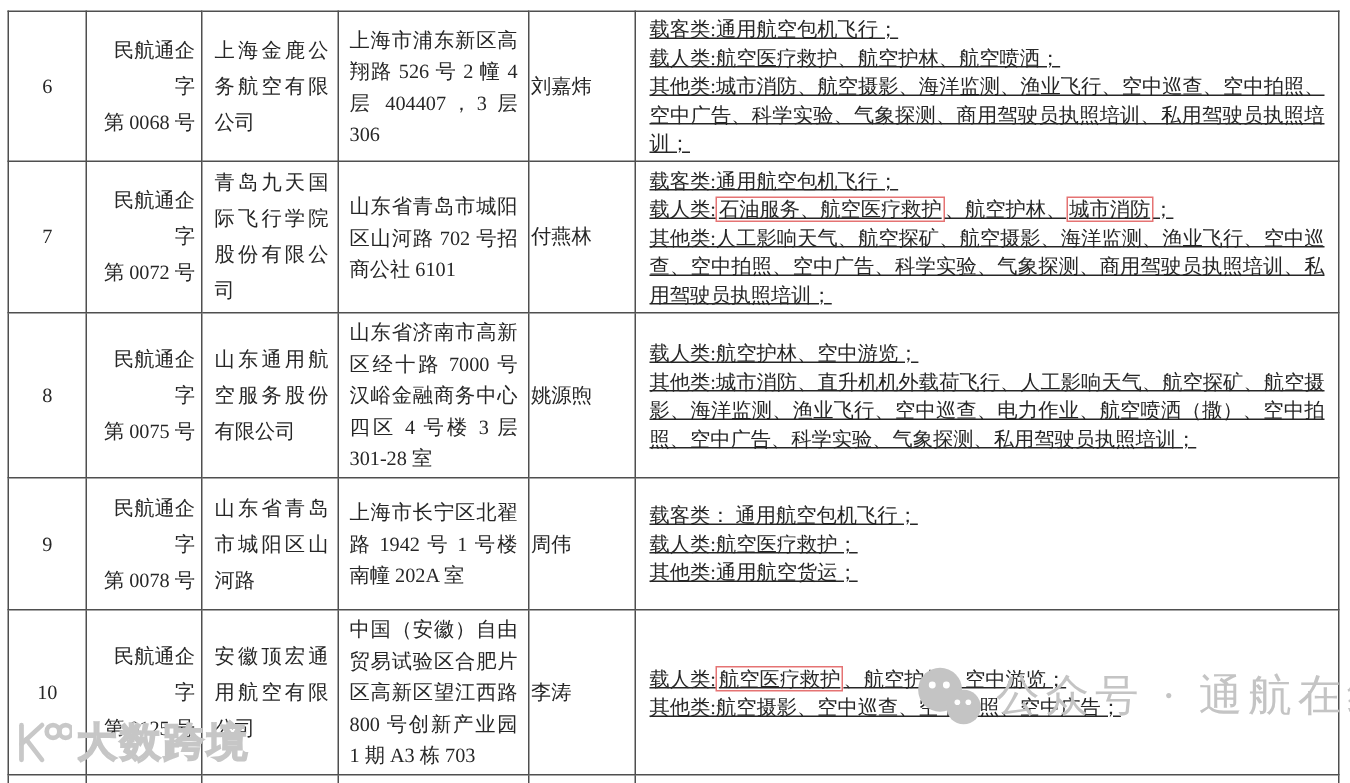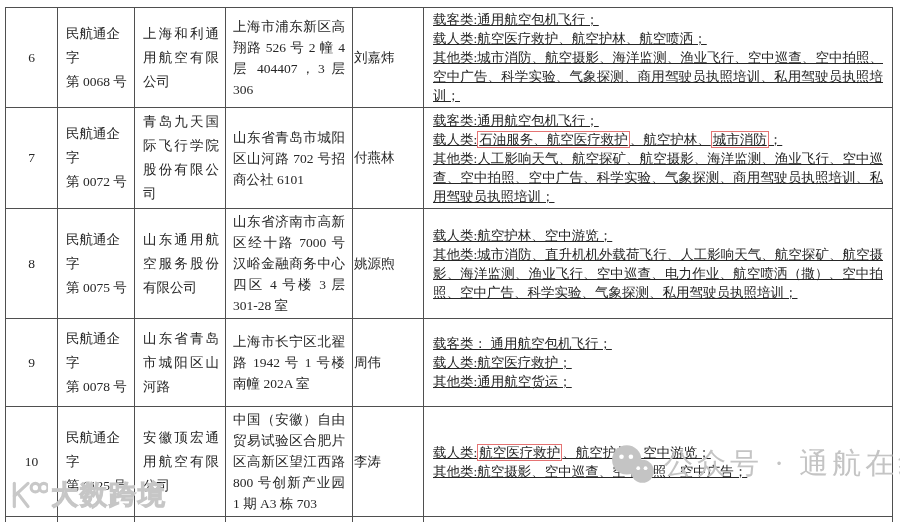--- a/index.html
+++ b/index.html
@@ -11,21 +11,21 @@
     position:absolute;left:5px;top:7px;width:888px;
     border-collapse:collapse;table-layout:fixed;
   }
   table.doc td{
     border:1px solid #4f4f4f;font-size:13.5px;vertical-align:middle;
     overflow:hidden;
   }
   tr.r1{height:79px}tr.r2{height:92px}tr.r3{height:90px}
   tr.r4{height:88px}tr.r5{height:86px}tr.r6{height:74px}
   td.c-num{text-align:center;}
-  td.c-cert{padding:2px 4px 2px 8px;line-height:24px;text-align:left;}
+  td.c-cert{padding:2px 4px 2px 8px;line-height:24px;text-align:right;}
   td.c-company{padding:2px 6px 2px 8px;line-height:24px;text-align:justify;text-justify:inter-ideograph;}
   td.c-address{padding:2px 7px;line-height:21px;text-align:justify;text-justify:inter-ideograph;}
   td.c-person{text-align:left;}
   td.c-scope{padding:2px 9px;text-align:left;vertical-align:middle;text-decoration:underline;}
   .scope-line{line-height:19px;text-align:justify;text-justify:inter-ideograph;}
   .red-box{border:1px solid #e57373;padding:0 1px;margin-top:28px;}
   
   .wm-wechat{
     position:absolute;left:610px;top:444px;display:flex;align-items:center;gap:8px;
     color:#c4c4c4;font-size:29px;letter-spacing:4px;white-space:nowrap;
@@ -51,21 +51,21 @@
         <col style="width:71px">
         <col>
     </colgroup>
     <tbody>
     <tr class="r1">
       <td class="c-num">6</td>
       <td class="c-cert">
             <div>民航通企字</div>
             <div>第 0068 号</div>
           </td>
-      <td class="c-company">上海和利通用航空有限公司</td>
+      <td class="c-company">上海金鹿公务航空有限公司</td>
       <td class="c-address">上海市浦东新区高翔路 526 号 2 幢 4 层 404407，3 层 306</td>
       <td class="c-person">刘嘉炜</td>
       <td class="c-scope">
             <div class="scope-line"><span>载客类:通用航空包机飞行；</span></div>
             <div class="scope-line"><span>载人类:航空医疗救护、航空护林、航空喷洒；</span></div>
             <div class="scope-line"><span>其他类:城市消防、航空摄影、海洋监测、渔业飞行、空中巡查、空中拍照、空中广告、科学实验、气象探测、商用驾驶员执照培训、私用驾驶员执照培训；</span></div>
           </td>
     </tr>
 
     <tr class="r2">

